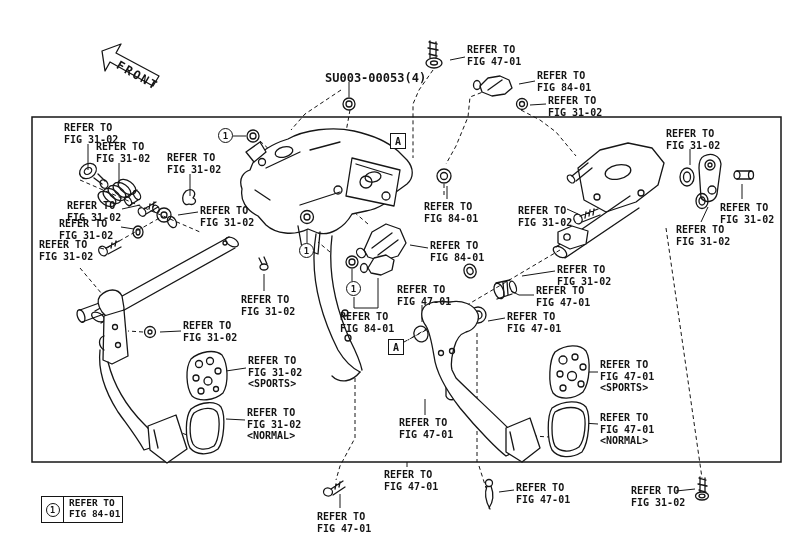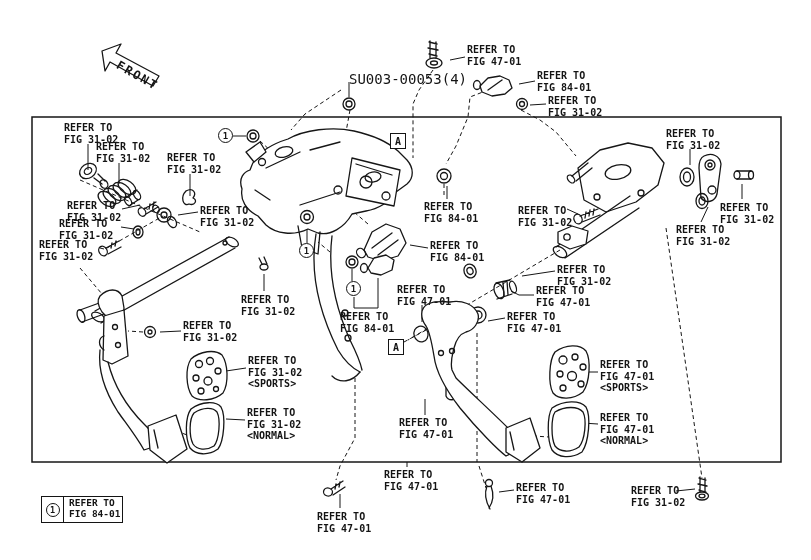--- a/index.html
+++ b/index.html
@@ -12,21 +12,21 @@
   .dash{stroke:#161616;stroke-width:1;fill:none;stroke-dasharray:4 3;}
   .frame{stroke:#161616;stroke-width:1.5;fill:none;}
   .callout{position:absolute;font-weight:bold;font-size:10px;line-height:11.6px;white-space:pre;}
   .marker-circle{position:absolute;width:13px;height:13px;border:1.4px solid #141414;border-radius:50%;
           background:#fff;display:flex;align-items:center;justify-content:center;
           font-weight:bold;font-size:9px;}
   .marker-box{position:absolute;width:14px;height:14px;border:1.4px solid #141414;background:#fff;
           display:flex;align-items:center;justify-content:center;font-weight:bold;font-size:10px;}
   .front-label{position:absolute;left:121px;top:58px;transform:rotate(30deg);transform-origin:left top;
           font-weight:bold;font-size:12px;letter-spacing:2px;}
-  .part-number{position:absolute;left:325px;top:71px;font-weight:normal;font-size:14px;margin-left:24px;}
+  .part-number{position:absolute;left:325px;top:71px;font-weight:bold;font-size:12px;}
   .diagram-code{position:absolute;left:744px;top:521px;font-weight:bold;font-size:15px;margin-top:40px;}
   .legend{position:absolute;left:41px;top:496px;width:80px;height:25px;border:1.5px solid #141414;
           display:flex;align-items:stretch;background:#fff;}
   .legend .cell-marker{width:21px;border-right:1.5px solid #141414;display:flex;align-items:center;justify-content:center;}
   .legend .cell-marker .circ{width:12px;height:12px;border:1.3px solid #141414;border-radius:50%;
           display:flex;align-items:center;justify-content:center;font-weight:bold;font-size:8.5px;}
   .legend .cell-text{flex:1;padding:1px 0 0 5px;font-weight:bold;font-size:9.5px;line-height:10.5px;white-space:pre;}
 </style>
 </head>
 <body>

